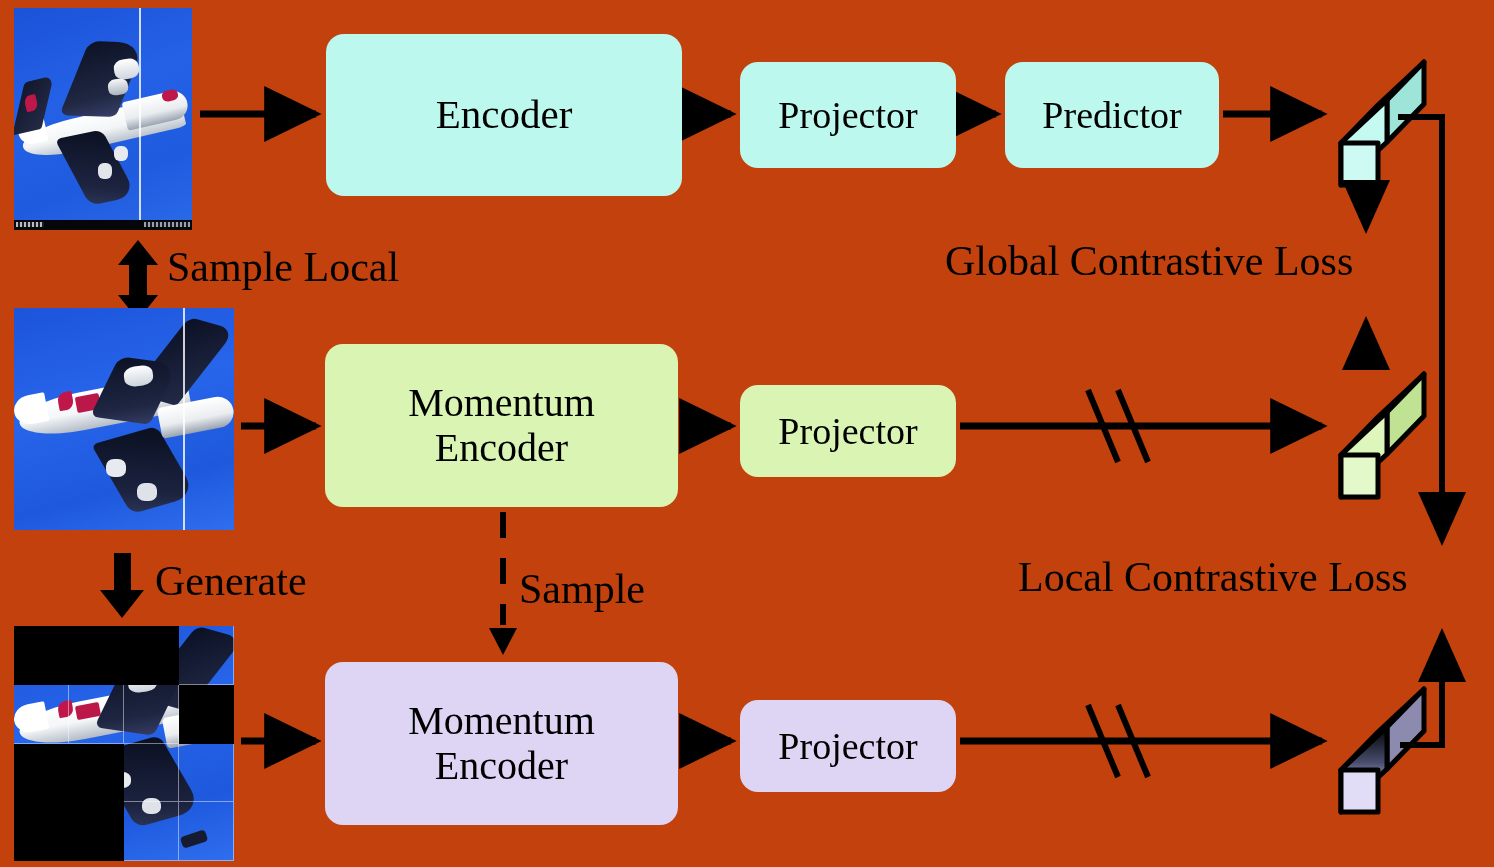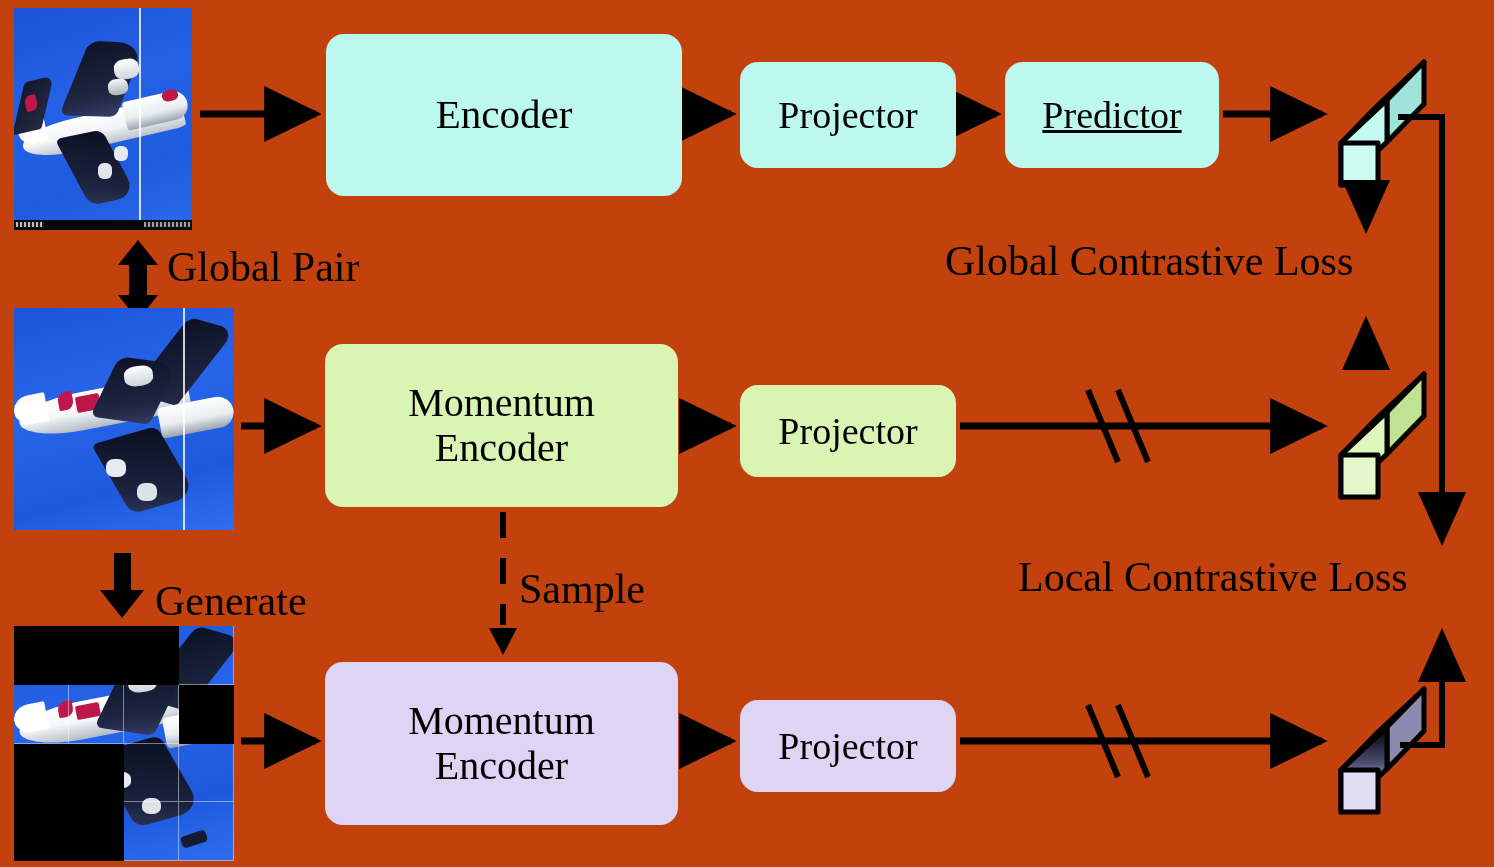--- a/index.html
+++ b/index.html
@@ -246,21 +246,21 @@
   </div>
 
   <div class="node-box" style="left:326px; top:34px; width:356px; height:162px; background:#bdf8ee; font-size:41px;">
     <span class="nb-label">Encoder</span>
   </div>
 
   <div class="node-box" style="left:740px; top:62px; width:216px; height:106px; background:#bdf8ee; font-size:38px;">
     <span class="nb-label">Projector</span>
   </div>
 
-  <div class="node-box" style="left:1005px; top:62px; width:214px; height:106px; background:#bdf8ee; font-size:38px;text-decoration:underline;">
+  <div class="node-box" style="left:1005px; top:62px; width:214px; height:106px; background:#bdf8ee; font-size:38px;">
     <span class="nb-label">Predictor</span>
   </div>
 
   <div class="node-box" style="left:325px; top:344px; width:353px; height:163px; background:#d9f4b3; font-size:40px;">
     <span class="nb-label">Momentum
 Encoder</span>
   </div>
 
   <div class="node-box" style="left:740px; top:385px; width:216px; height:92px; background:#d9f4b3; font-size:38px;">
     <span class="nb-label">Projector</span>
@@ -268,23 +268,23 @@
 
   <div class="node-box" style="left:325px; top:662px; width:353px; height:163px; background:#ded5f5; font-size:40px;">
     <span class="nb-label">Momentum
 Encoder</span>
   </div>
 
   <div class="node-box" style="left:740px; top:700px; width:216px; height:92px; background:#ded5f5; font-size:38px;">
     <span class="nb-label">Projector</span>
   </div>
 
-  <div class="lbl" style="left:167px; top:243px; font-size:42px;">Global Pair</div>
-
-  <div class="lbl" style="left:155px; top:557px; font-size:42px;margin-top:20px;">Generate</div>
+  <div class="lbl" style="left:167px; top:243px; font-size:42px;">Sample Local</div>
+
+  <div class="lbl" style="left:155px; top:557px; font-size:42px;">Generate</div>
 
   <div class="lbl" style="left:519px; top:565px; font-size:42px;">Sample</div>
 
   <div class="lbl" style="left:1018px; top:553px; font-size:42px;">Local Contrastive Loss</div>
 
   <div class="lbl" style="left:945px; top:237px; font-size:42px;">Global Contrastive Loss</div>
 
   <svg id="svg-layer" viewBox="0 0 1494 867" xmlns="http://www.w3.org/2000/svg">
     <defs>
       <marker id="ah" markerWidth="9" markerHeight="9" refX="7.4" refY="4.5" orient="auto" markerUnits="strokeWidth">

